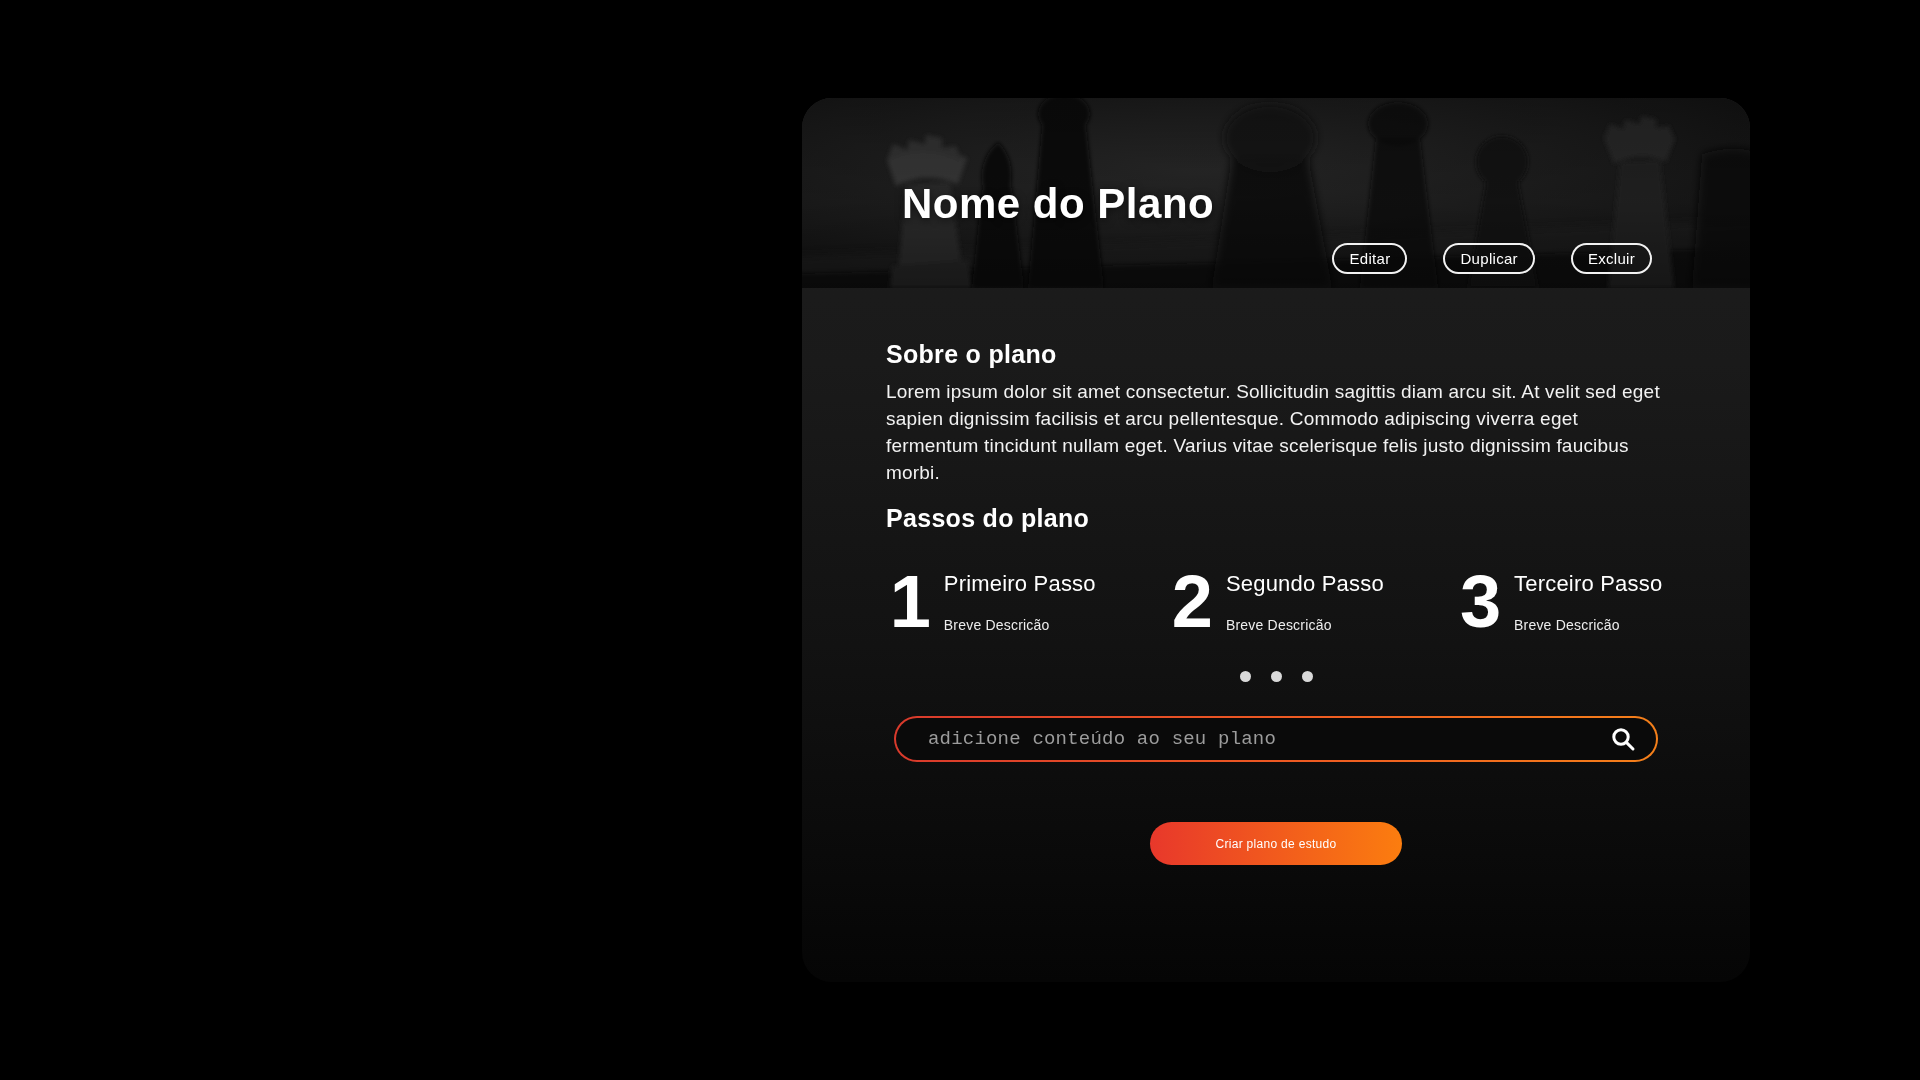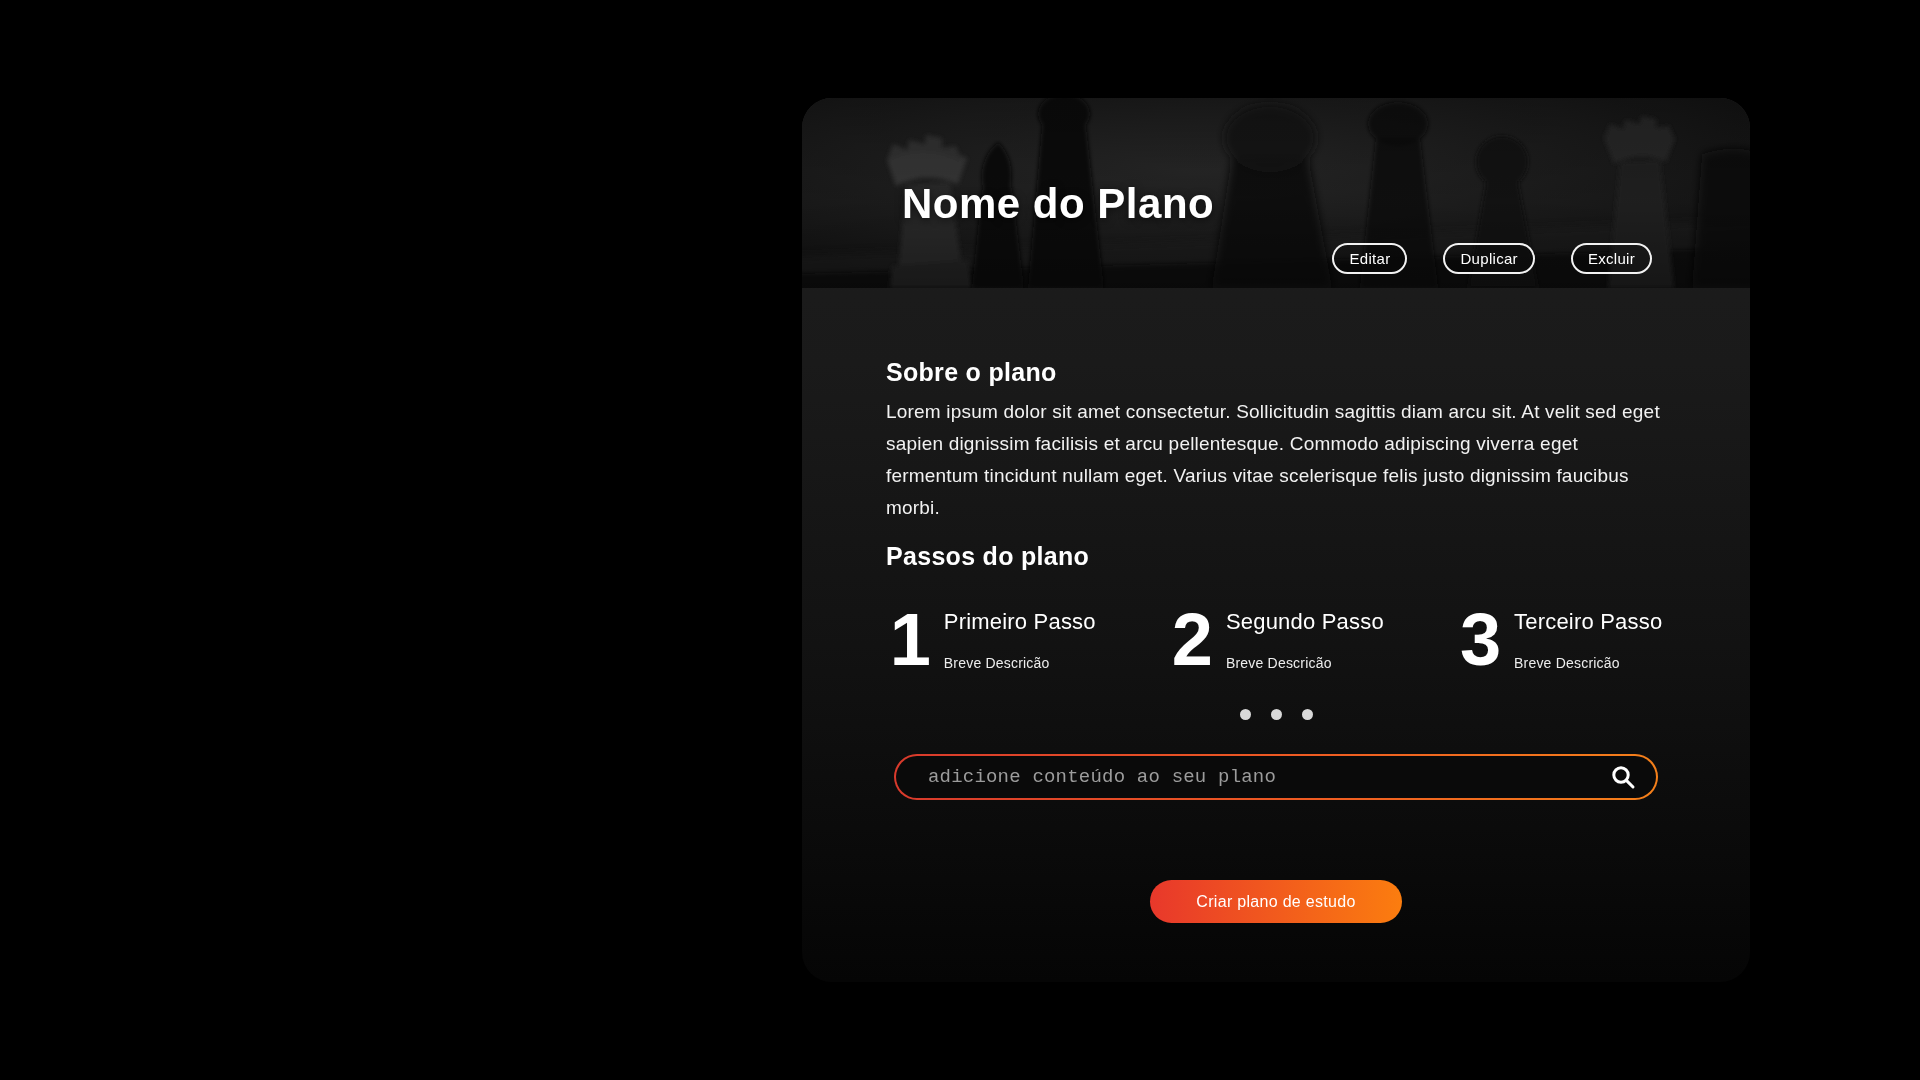--- a/index.html
+++ b/index.html
@@ -29,24 +29,24 @@
   .pill{
     height:31px;padding:0 15px;border:2px solid #f2f2f2;border-radius:17px;
     background:rgba(0,0,0,.10);color:#fff;font-size:15px;letter-spacing:.3px;
     font-family:inherit;display:flex;align-items:center;cursor:pointer;
   }
   
   .bdy{padding:0 84px;}
   .h2{
     margin:0;font-size:25px;font-weight:bold;color:#fff;letter-spacing:.3px;
   }
-  .h2.about{padding-top:70px;}
+  .h2.about{padding-top:52px;}
   .about-text{
     margin:9px 0 0 0;max-width:788px;
-    font-size:19px;line-height:32px;color:#f2f2f2;letter-spacing:.2px;
+    font-size:19px;line-height:27px;color:#f2f2f2;letter-spacing:.2px;
   }
   .h2.steps-h{margin-top:18px;}
   .steps{
     display:flex;justify-content:center;gap:76px;margin-top:38px;
   }
   .step{display:flex;align-items:center;gap:13px;}
   .num{font-size:74px;line-height:.82;font-weight:bold;color:#fff;}
   .stx{display:flex;flex-direction:column;}
   .st{font-size:22px;color:#fff;letter-spacing:.2px;}
   .sd{font-size:14px;color:#ededed;margin-top:20px;letter-spacing:.2px;}
@@ -63,24 +63,24 @@
     display:flex;align-items:center;box-sizing:border-box;padding:0 20px 0 30px;
   }
   .search-in input{
     flex:1;background:transparent;border:none;outline:none;
     color:#e8e8e8;font-size:19px;font-family:Liberation Mono, monospace;letter-spacing:.2px;
   }
   .search-in input::placeholder{color:#9c9c9c;opacity:1;}
   .sicon{display:flex;align-items:center;justify-content:center;cursor:pointer;}
   
   .create{
-    display:block;margin:80px auto 0;min-width:252px;height:43px;
+    display:block;margin:60px auto 0;min-width:252px;height:43px;
     border:none;border-radius:22px;padding:0 28px;cursor:pointer;
     background:linear-gradient(90deg,#e8382b 0%,#fb7d0f 100%);
-    color:#fff;font-size:16px;letter-spacing:.3px;font-family:inherit;
+    color:#fff;font-size:12px;letter-spacing:.3px;font-family:inherit;
   }
 </style>
 </head>
 <body>
 
 <div class="page">
   <section class="card">
 
     <header class="hdr">
 

